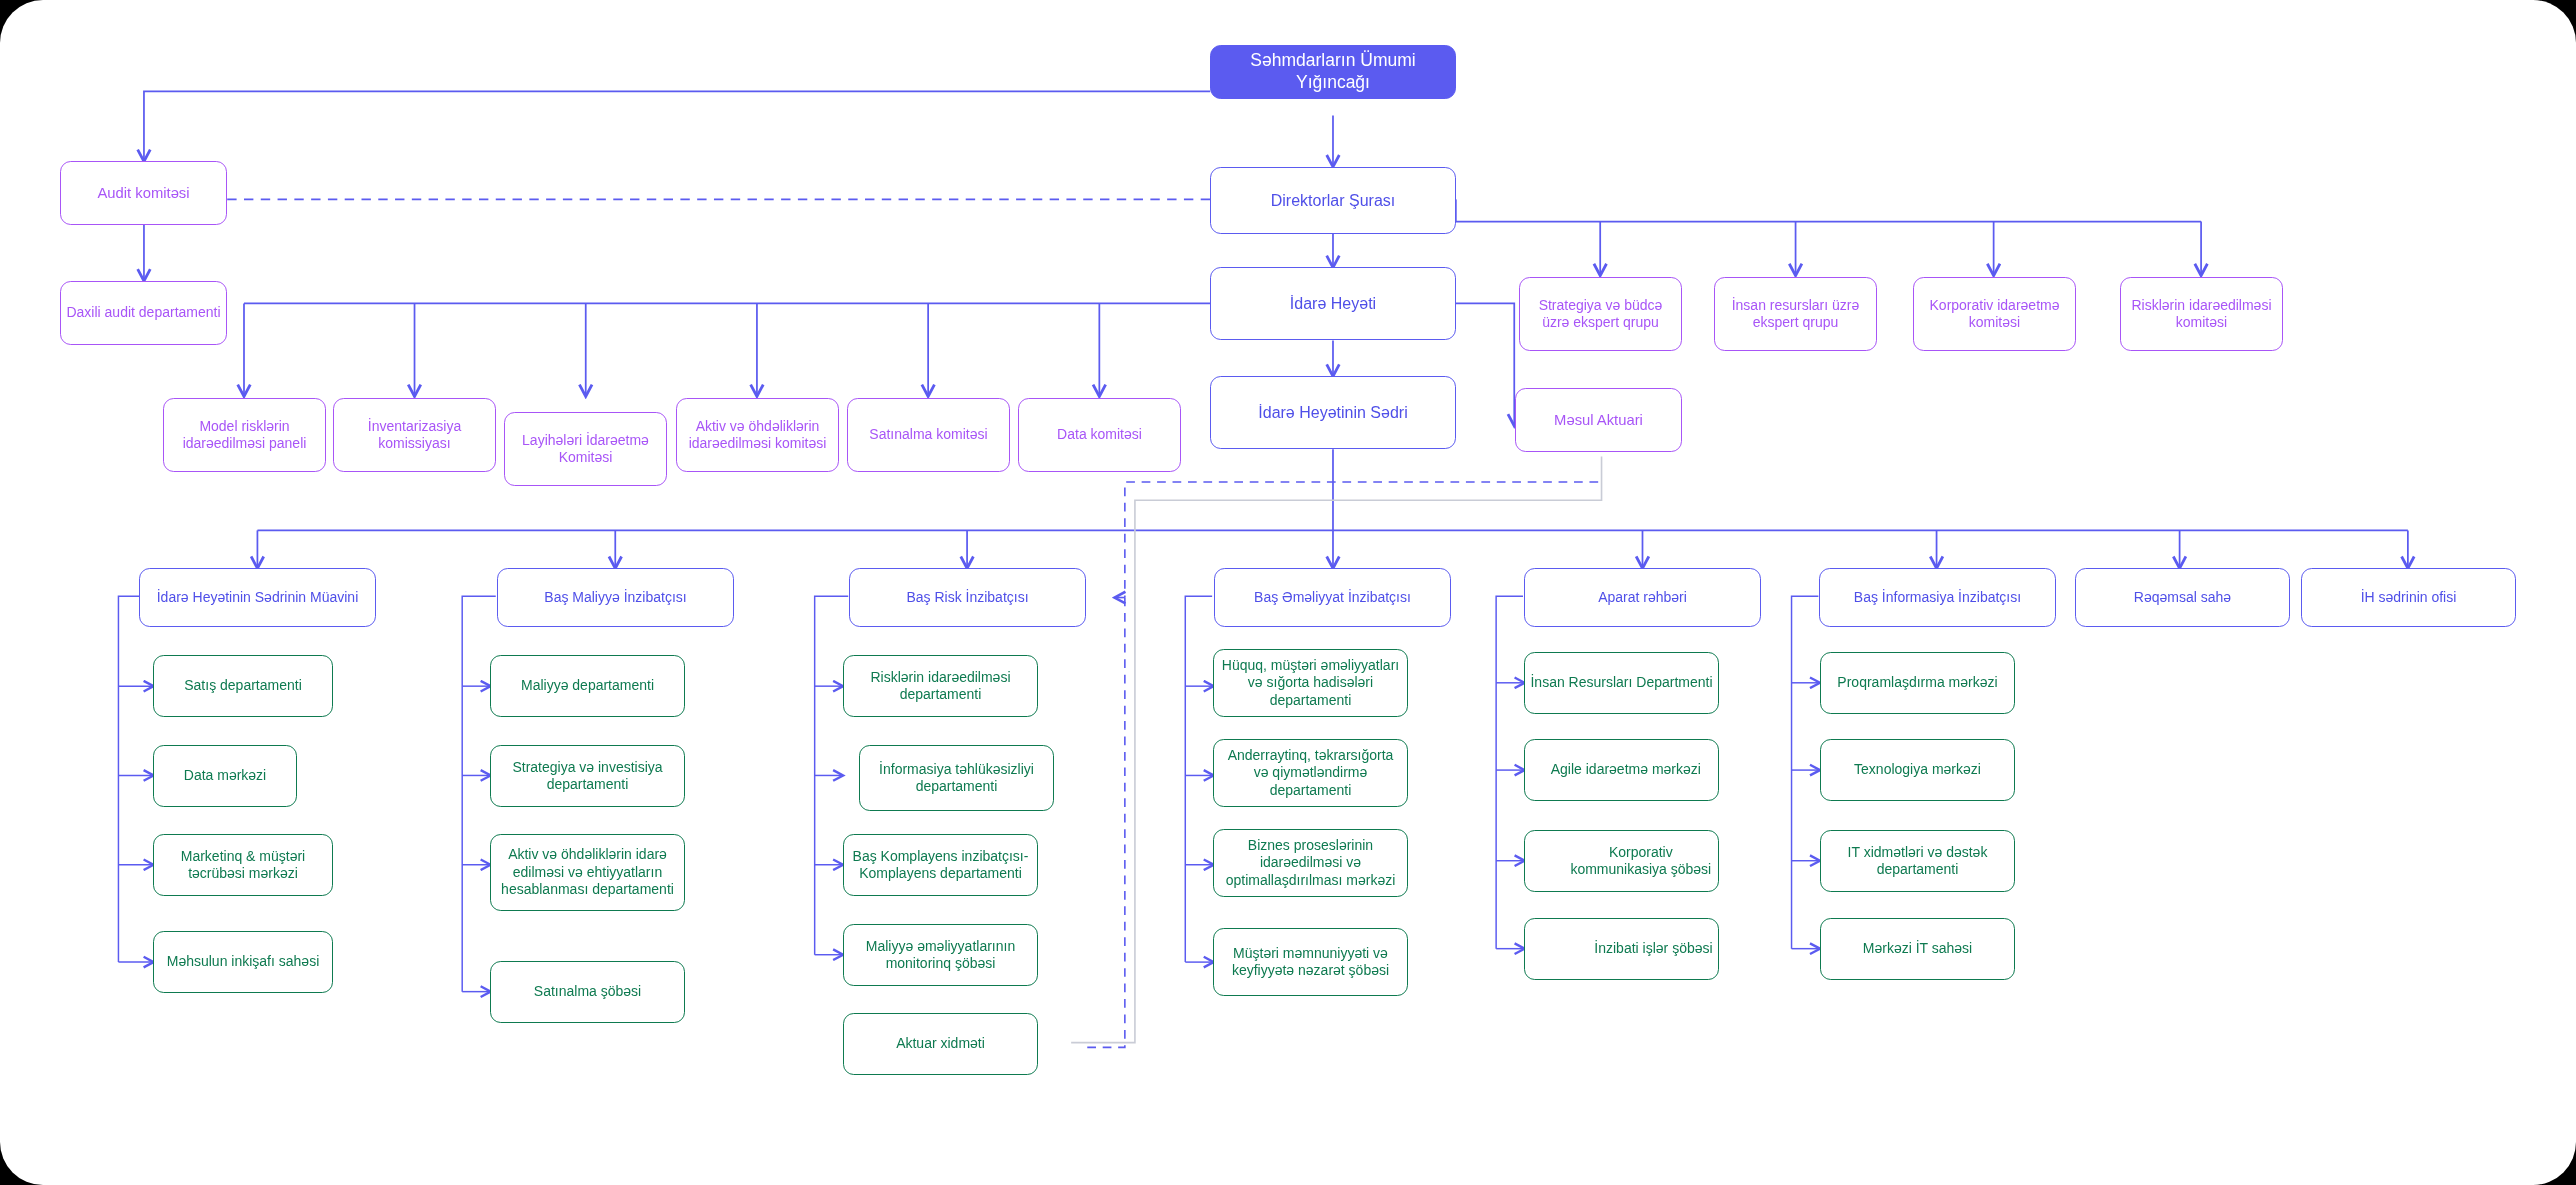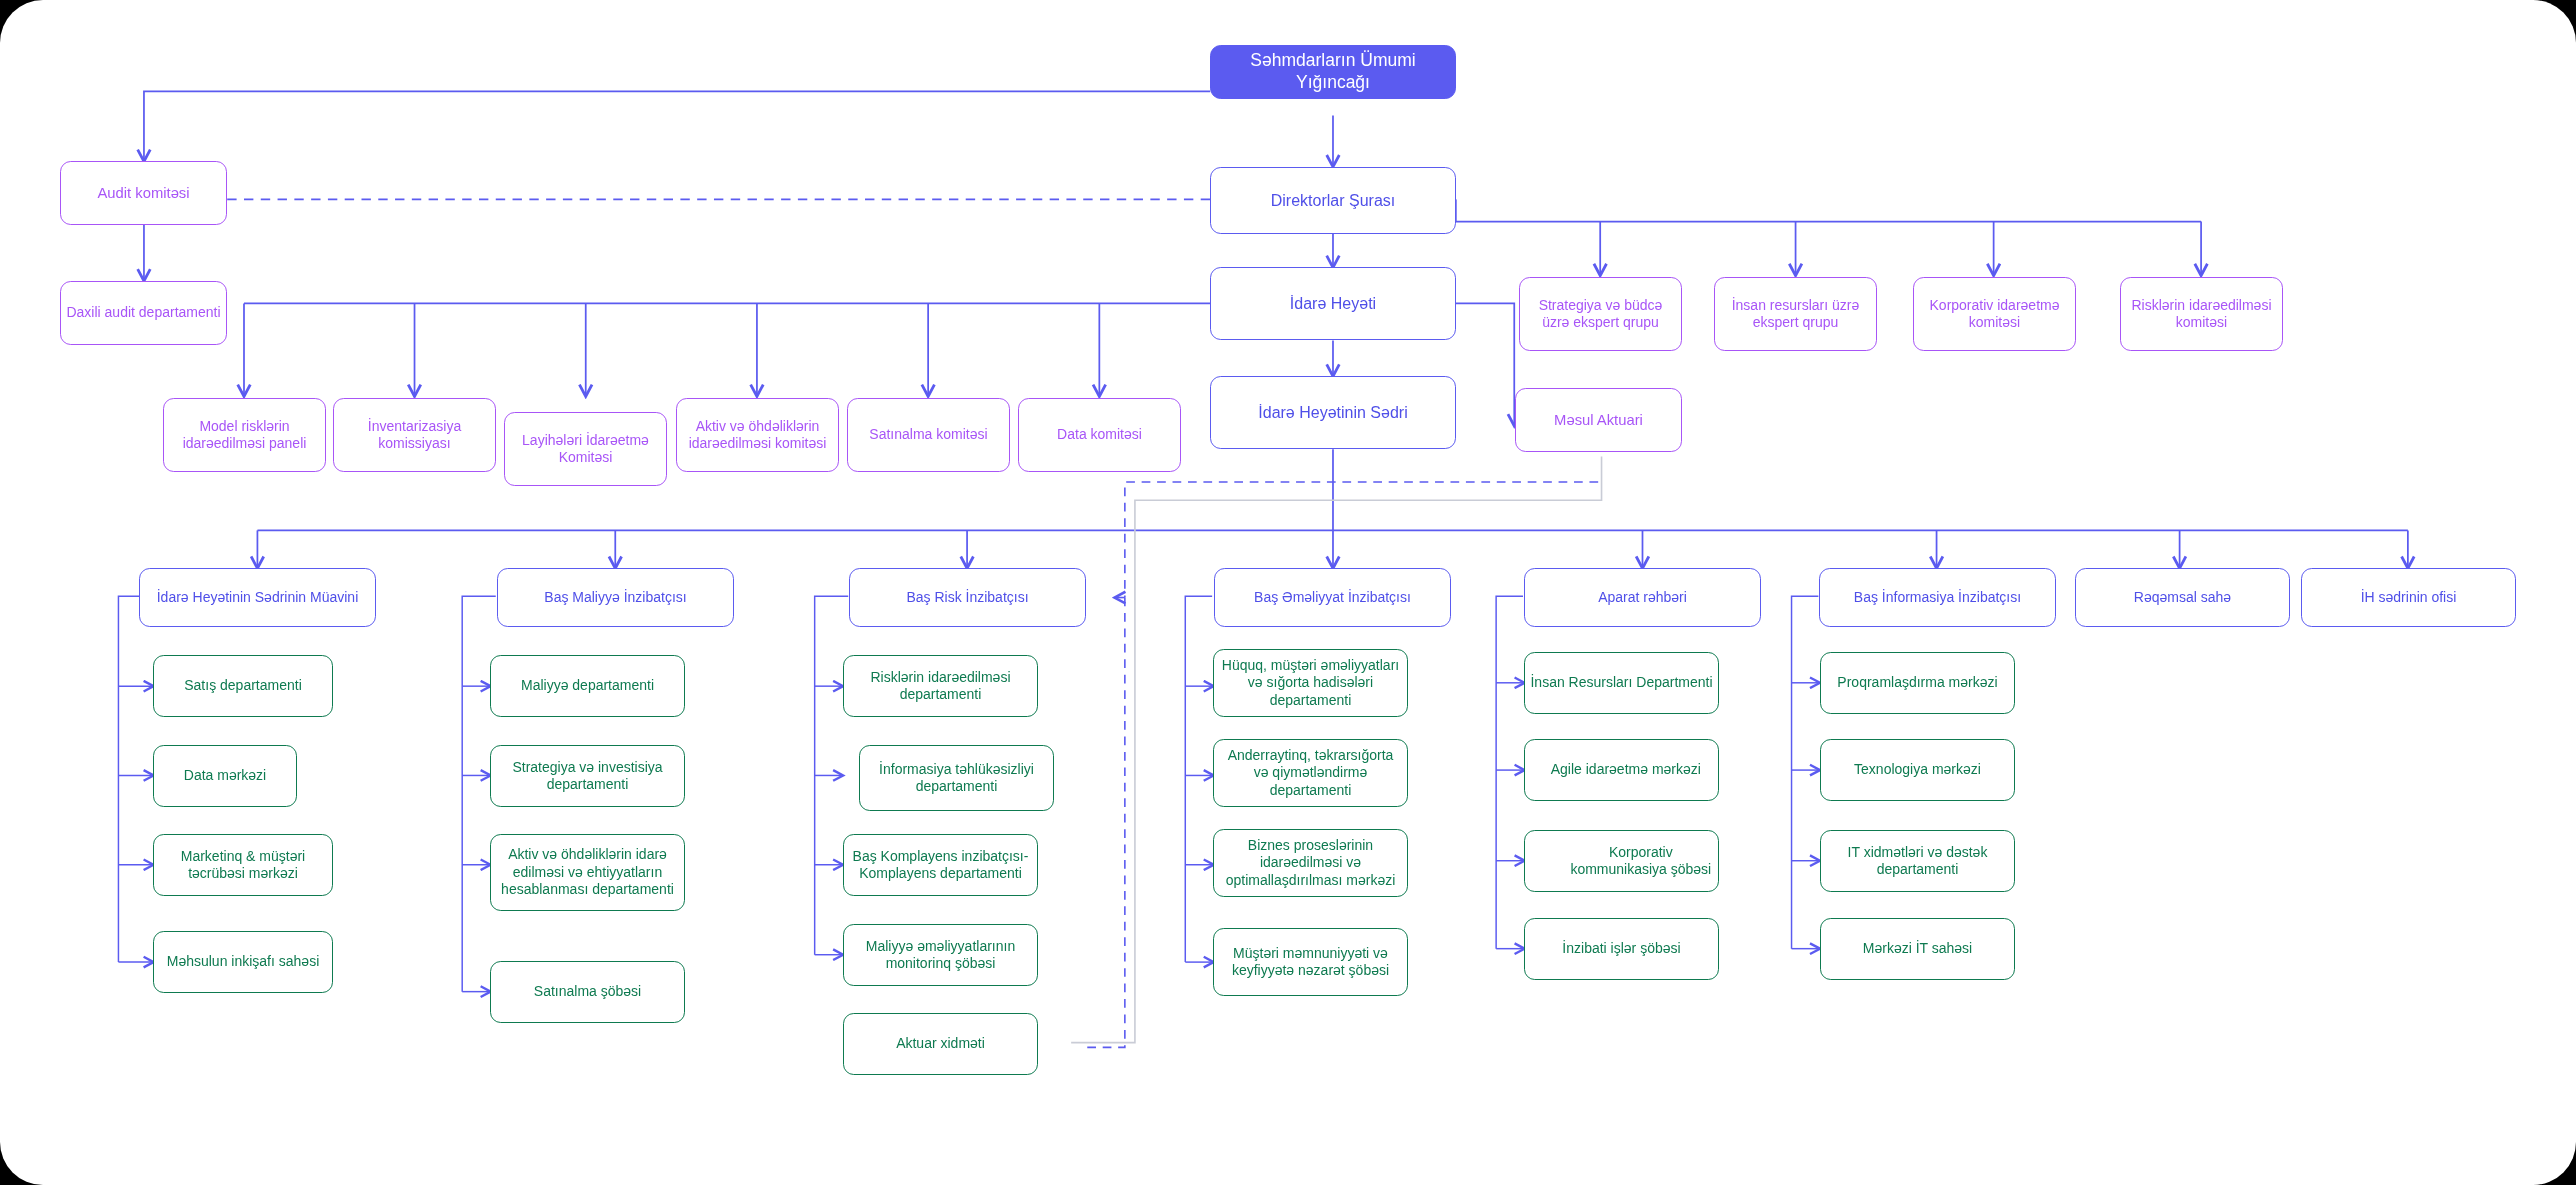--- a/index.html
+++ b/index.html
@@ -281,21 +281,21 @@
 
   <div class="node n-green n-small" style="left:1524px;top:652px;width:195px;height:62px;">
     <span>İnsan Resursları Departmenti</span>
   </div>
   <div class="node n-green n-small" style="left:1524px;top:739px;width:195px;height:62px;padding-left:14px;">
     <span>Agile idarəetmə mərkəzi</span>
   </div>
   <div class="node n-green n-small" style="left:1524px;top:830px;width:195px;height:62px;padding-left:44px;">
     <span>Korporativ kommunikasiya şöbəsi</span>
   </div>
-  <div class="node n-green n-small" style="left:1524px;top:918px;width:195px;height:62px;">
+  <div class="node n-green n-small" style="left:1524px;top:918px;width:195px;height:62px;text-align:right;">
     <span>İnzibati işlər şöbəsi</span>
   </div>
 
   <div class="node n-green n-small" style="left:1820px;top:652px;width:195px;height:62px;">
     <span>Proqramlaşdırma mərkəzi</span>
   </div>
   <div class="node n-green n-small" style="left:1820px;top:739px;width:195px;height:62px;">
     <span>Texnologiya mərkəzi</span>
   </div>
   <div class="node n-green n-small" style="left:1820px;top:830px;width:195px;height:62px;">

